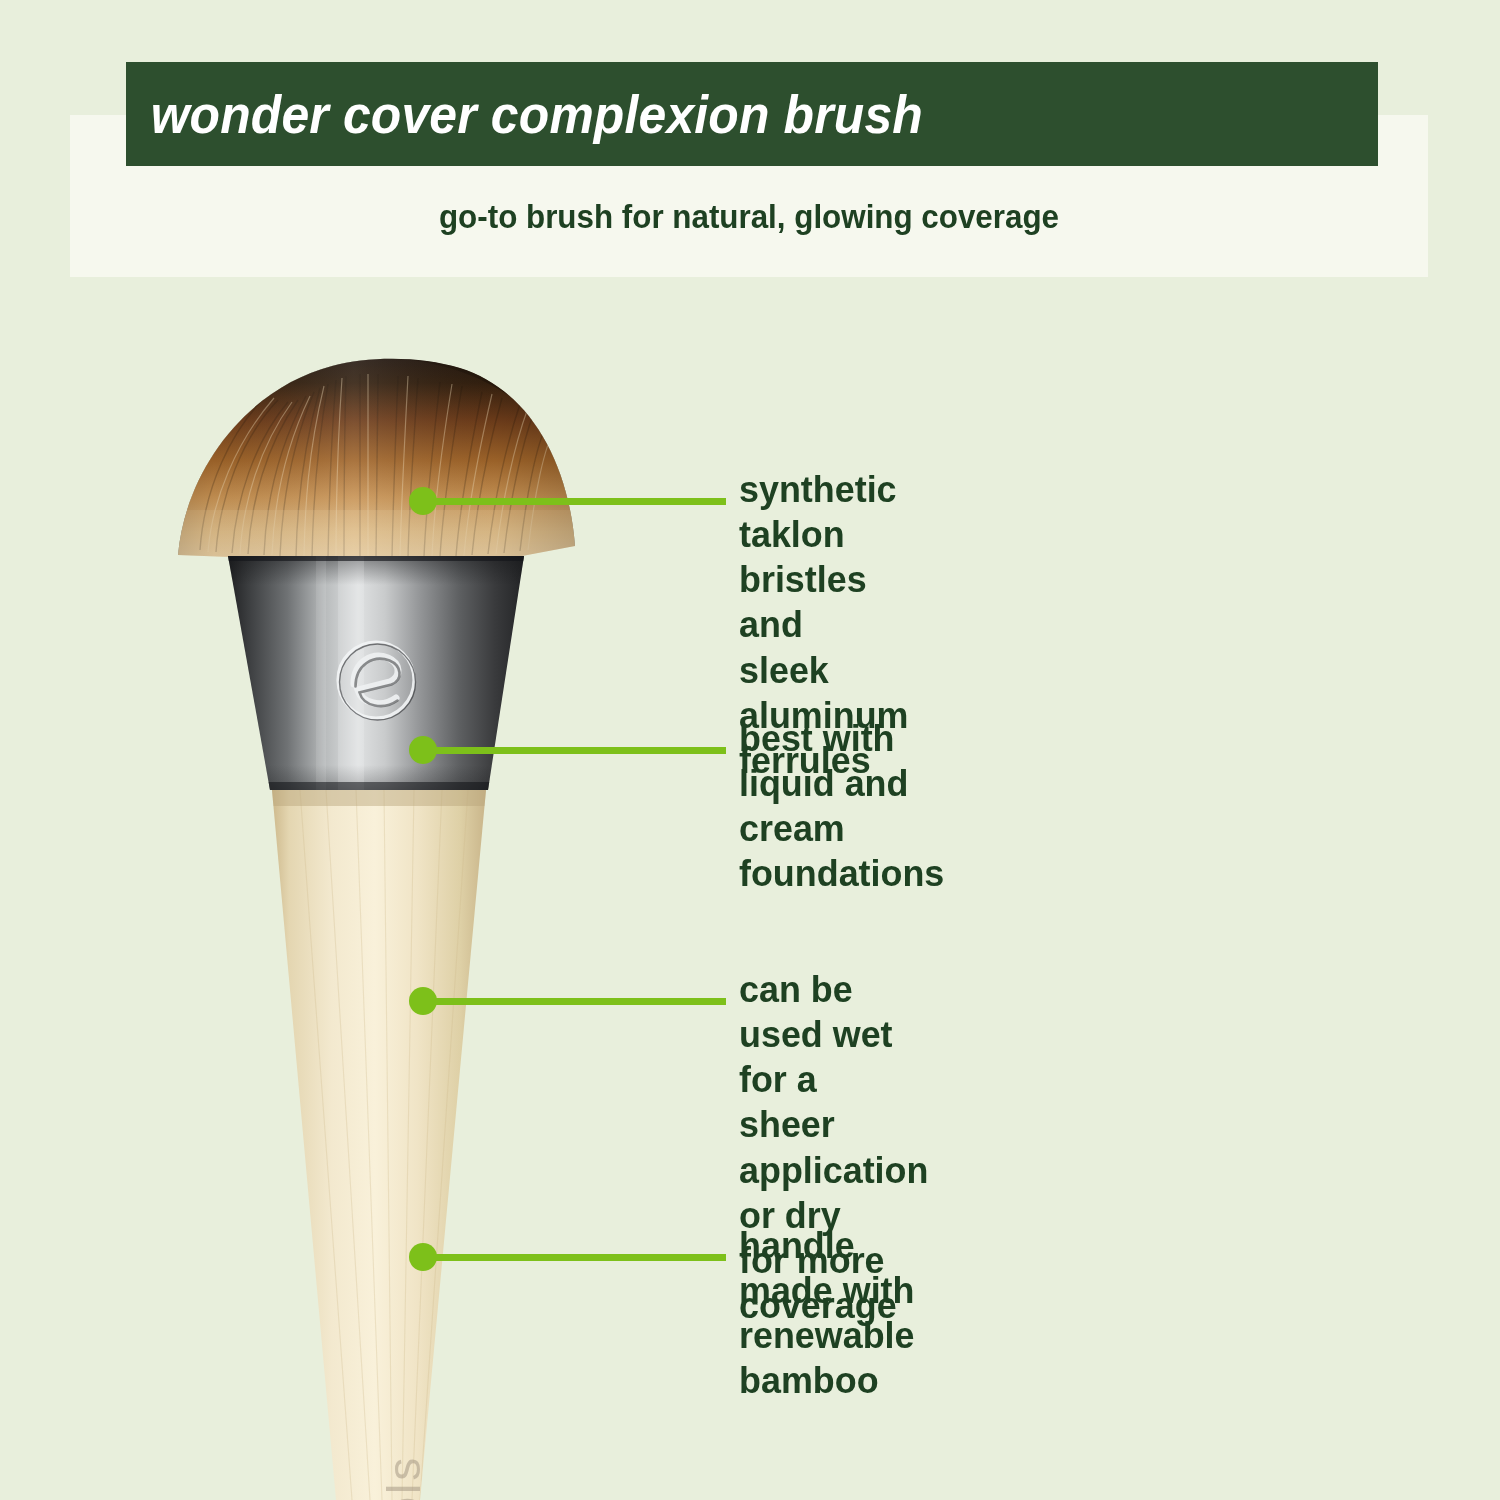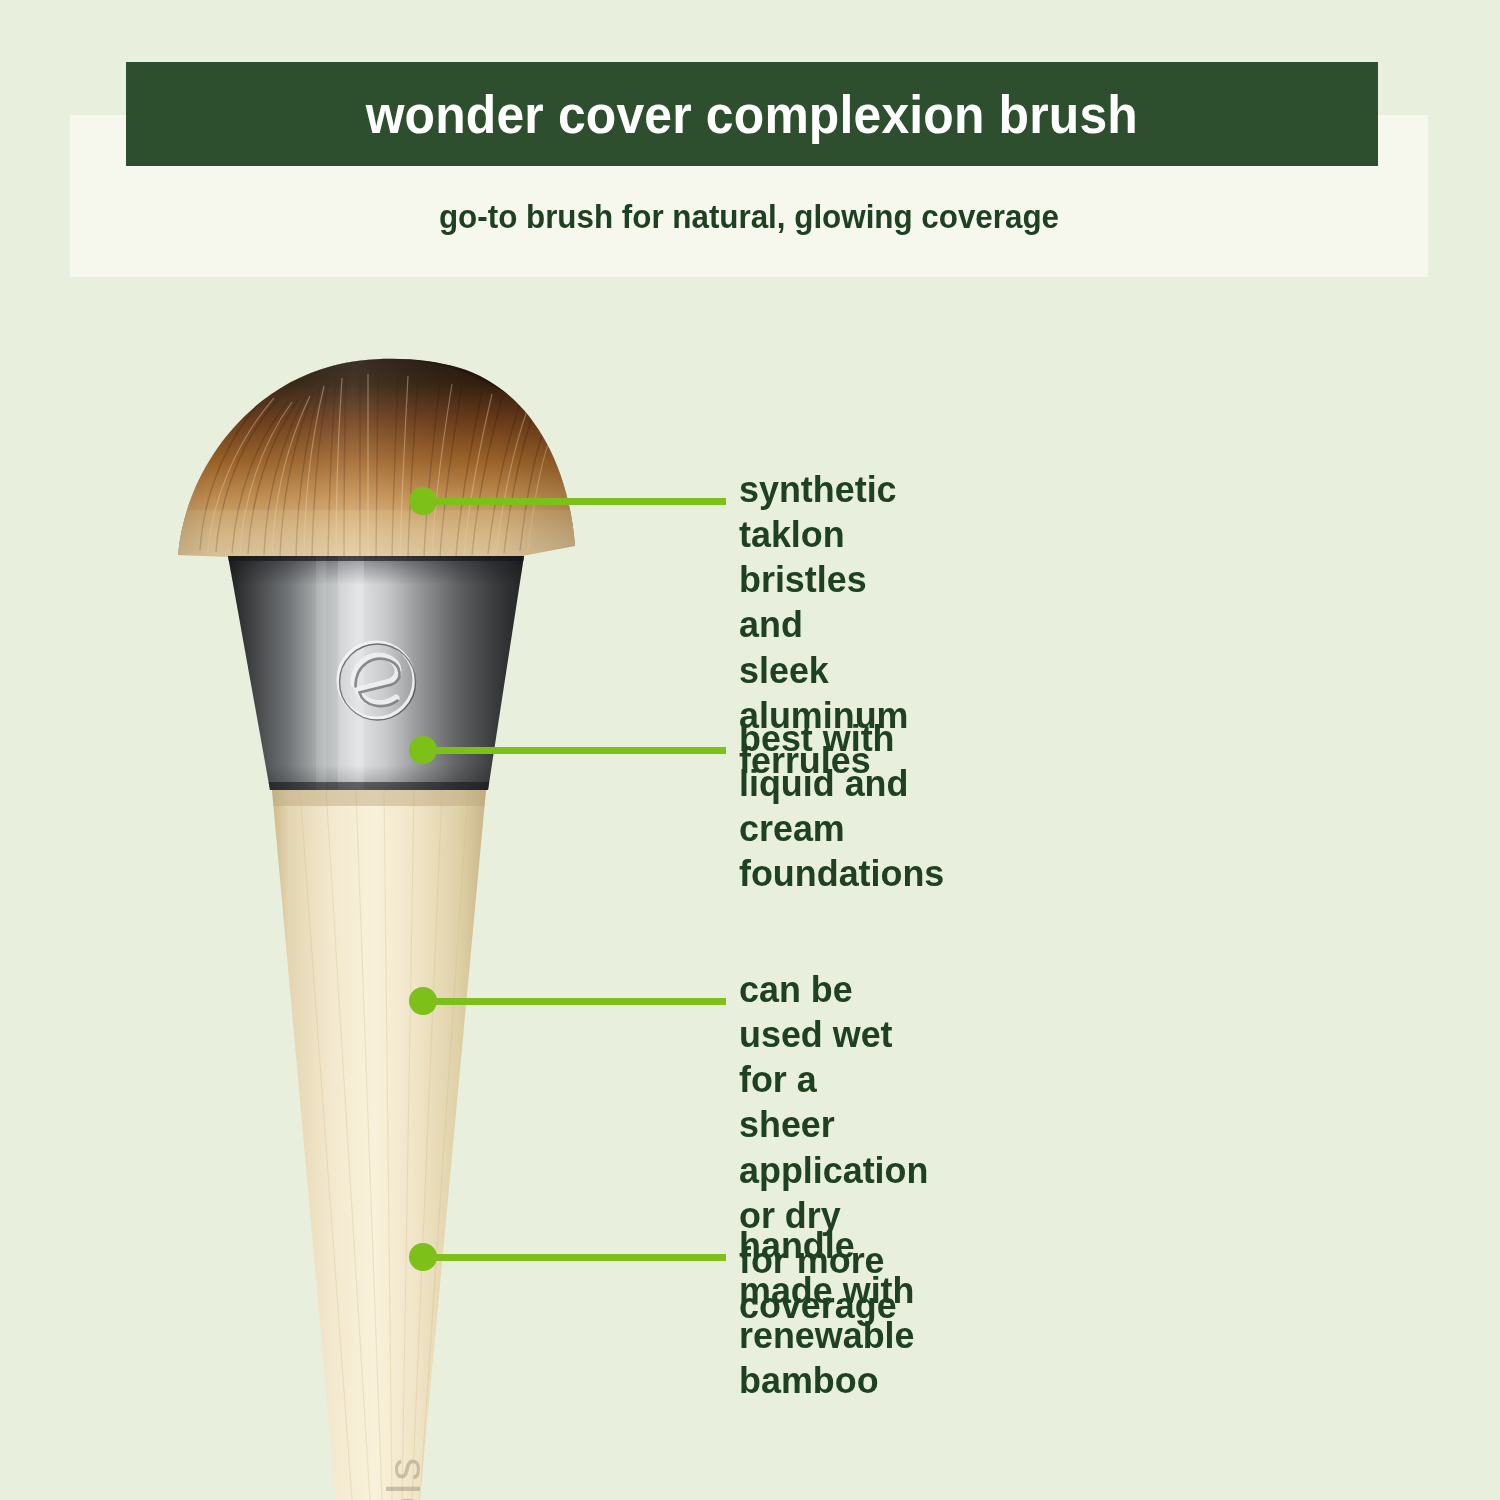--- a/index.html
+++ b/index.html
@@ -19,21 +19,21 @@
     position:absolute;
     left:70px; top:115px;
     width:1358px; height:162px;
     background:#f6f8ee;
   }
   .title-bar {
     position:absolute;
     left:126px; top:62px;
     width:1252px; height:104px;
     background:#2d4f2e;
-    display:flex; align-items:center; justify-content:center;
+    display:flex; align-items:center; font-style:italic;
   }
   .title-text {
     color:#ffffff;
     font-size:53px;
     font-weight:bold;
     letter-spacing:0.2px;
     white-space:nowrap;
     font-family:"Liberation Sans", sans-serif;
     transform:scaleX(0.94);
   }

